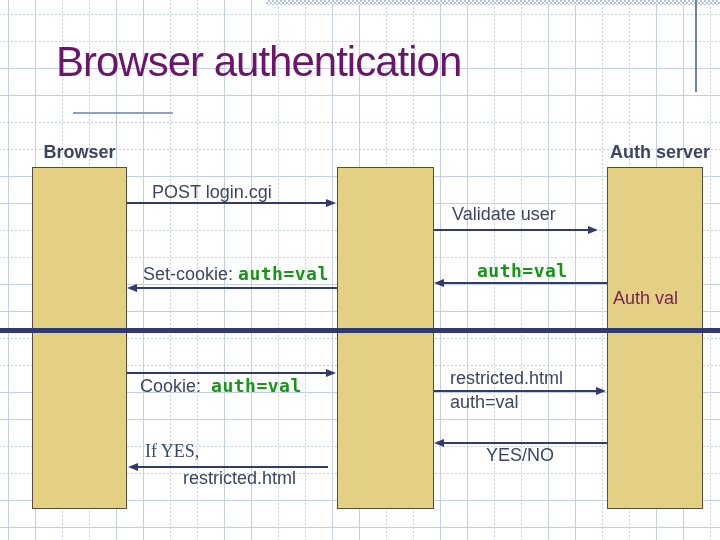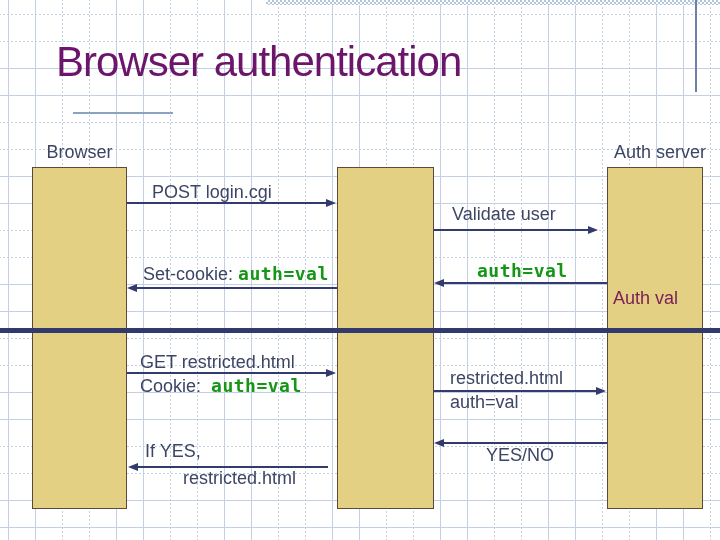--- a/index.html
+++ b/index.html
@@ -15,21 +15,21 @@
     background-size:4px 4px,27px 27px,27px 27px;
     background-position:0 0,8px 14px,8px 14px;
   }
   .topbar{position:absolute;left:266px;top:0;width:454px;height:5px;
     background:repeating-conic-gradient(#b3c5dc 0% 25%,#ffffff 0% 50%);
     background-size:4px 4px;}
   .vline{position:absolute;left:695px;top:0;width:2px;height:92px;background:#6d81ab;}
   .title{position:absolute;left:56px;top:39px;font-size:42px;letter-spacing:-1px;
     color:#6b166b;white-space:nowrap;line-height:1.1;}
   .title-rule{position:absolute;left:73px;top:112px;width:100px;height:2px;background:#8ba2c6;}
-  .actor-label{position:absolute;top:142px;font-size:18px;color:#3d4564;text-align:center;white-space:nowrap;}
+  .actor-label{position:absolute;top:142px;font-size:18px;color:#3d4564;text-align:center;white-space:nowrap;font-weight:bold;}
   .actor-box{position:absolute;top:167px;height:342px;background:#e4d083;border:1px solid #5a4a3c;box-sizing:border-box;}
   .divider{position:absolute;left:0;top:328px;width:720px;height:5px;background:#32396d;}
   .aline{position:absolute;height:2px;background:#333a6e;}
   .ahead{position:absolute;width:0;height:0;border-top:4px solid transparent;border-bottom:4px solid transparent;}
   .ahead.r{border-left:10px solid #333a6e;}
   .ahead.l{border-right:10px solid #333a6e;}
   .msg{position:absolute;font-size:18px;color:#3d4564;white-space:pre;line-height:20px;}
   .code{font-family:"DejaVu Sans Mono",monospace;font-weight:bold;color:#169616;
     font-size:18px;letter-spacing:0.5px;}
   .note{position:absolute;font-size:18px;color:#7b2058;white-space:nowrap;}
@@ -65,33 +65,32 @@
   <div class="msg code" style="position:absolute;left:477px;top:261px;">auth=val</div>
   <span class="ahead l" style="left:434px;top:279px;"></span>
   <div class="aline" style="left:444px;top:282px;width:163px;"></div>
 
   <div class="note" style="left:613px;top:288px;">Auth val</div>
 
   <div class="msg" style="left:143px;top:264px;"><span>Set-cookie: </span><span class="code">auth=val</span></div>
   <span class="ahead l" style="left:127px;top:284px;"></span>
   <div class="aline" style="left:137px;top:287px;width:200px;"></div>
 
-  <div class="msg" style="left:140px;top:352px;">GET restricted.html</div>
   <div class="aline" style="left:127px;top:372px;width:199px;"></div>
   <span class="ahead r" style="left:326px;top:369px;"></span>
   <div class="msg" style="left:140px;top:376px;"><span>Cookie:  </span><span class="code">auth=val</span></div>
 
   <div class="msg" style="left:450px;top:368px;">restricted.html</div>
   <div class="aline" style="left:434px;top:390px;width:162px;"></div>
   <span class="ahead r" style="left:596px;top:387px;"></span>
   <div class="msg" style="left:450px;top:392px;">auth=val</div>
 
 
   <span class="ahead l" style="left:434px;top:439px;"></span>
   <div class="aline" style="left:444px;top:442px;width:163px;"></div>
   <div class="msg" style="left:486px;top:445px;">YES/NO</div>
 
-  <div class="msg" style="left:145px;top:441px;">If YES,</div>
+  <div class="msg" style="left:145px;top:441px;font-family:Liberation Serif, serif;">If YES,</div>
   <span class="ahead l" style="left:128px;top:463px;"></span>
   <div class="aline" style="left:138px;top:466px;width:190px;"></div>
   <div class="msg" style="left:183px;top:468px;">restricted.html</div>
 
 </div>
 
 </body></html>

